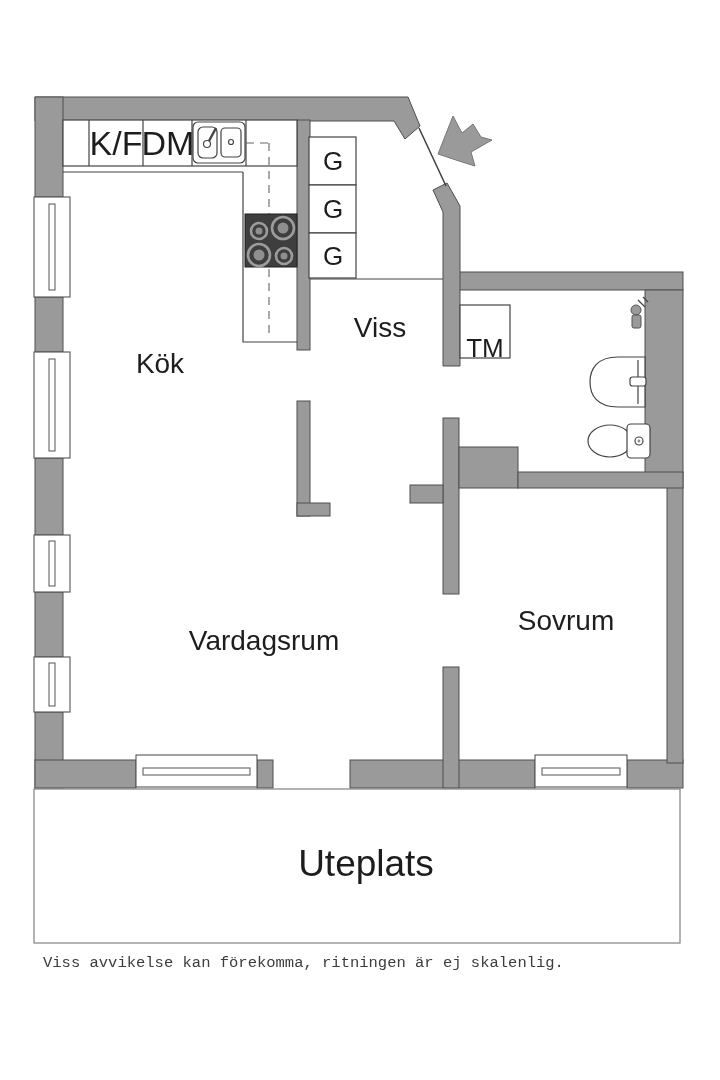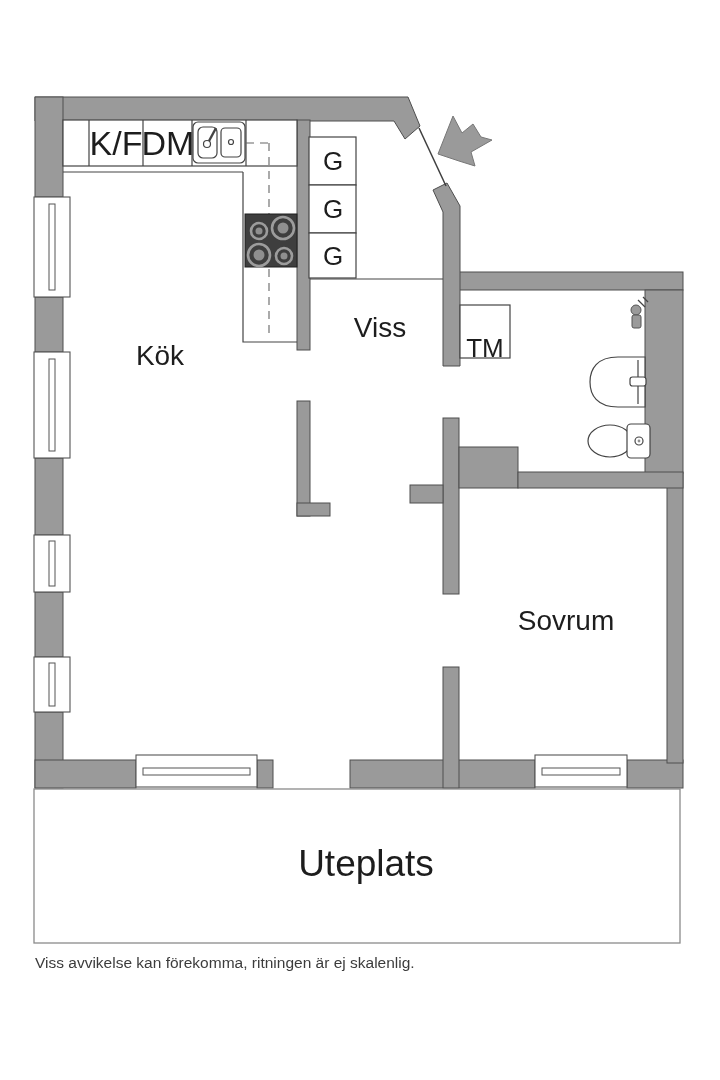--- a/index.html
+++ b/index.html
@@ -22,21 +22,21 @@
   .burner-core{fill:#8f8f8f;}
   .doorline{stroke:#3f3f3f;stroke-width:1.5;}
   .arrow{fill:var(--wall-fill);stroke:#777;stroke-width:1;}
   .patio{fill:none;stroke:var(--patio-border);stroke-width:1.3;}
   .fixgray{fill:#9a9a9a;stroke:#555;stroke-width:1;}
   .label{position:absolute;transform:translate(-50%,-50%);color:var(--text);
          white-space:nowrap;font-size:28px;}
   .label.small{font-size:26px;}
   .label.kf{font-size:34px;}
   .label.patio-l{font-size:37px;}
-  .disclaimer{position:absolute;left:35px;top:954px;font-size:15.5px;color:var(--disclaimer);}
+  .disclaimer{position:absolute;left:43px;top:954px;font-size:15.5px;color:var(--disclaimer);font-family:Liberation Mono, monospace;}
 </style>
 </head>
 <body>
 
 <div class="canvas">
   <svg width="720" height="1080" viewBox="0 0 720 1080">
 
     <g>
       <polygon class="wall" points="35,97 408,97 420,126 405,139 394,121 35,121"></polygon>
 
@@ -156,22 +156,23 @@
         <circle class="burner-core" cx="639" cy="441" r="1.4"></circle>
       </g>
     </g>
 
     <line class="doorline" x1="419" y1="128" x2="446" y2="186"></line>
     <polygon class="arrow" points="438,154 453,116 462,133 473,124 481,137 492,140 471,152 475,166 459,161"></polygon>
 
     <rect class="patio" x="34" y="789" width="646" height="154"></rect>
   </svg>
 
-  <div class="label" style="left:160px;top:356px">Kök</div>
+  <div class="label" style="left:160px;top:364px">Kök</div>
   <div class="label" style="left:380px;top:328px">Viss</div>
+  <div class="label" style="left:264px;top:641px">Vardagsrum</div>
   <div class="label" style="left:566px;top:621px">Sovrum</div>
   <div class="label patio-l" style="left:366px;top:864px">Uteplats</div>
 
   <div class="label kf" style="left:116px;top:143px">K/F</div>
   <div class="label kf" style="left:168px;top:143px">DM</div>
   <div class="label small" style="left:333px;top:161px">G</div>
   <div class="label small" style="left:333px;top:209px">G</div>
   <div class="label small" style="left:333px;top:256px">G</div>
   <div class="label small" style="left:485px;top:348px">TM</div>
 

